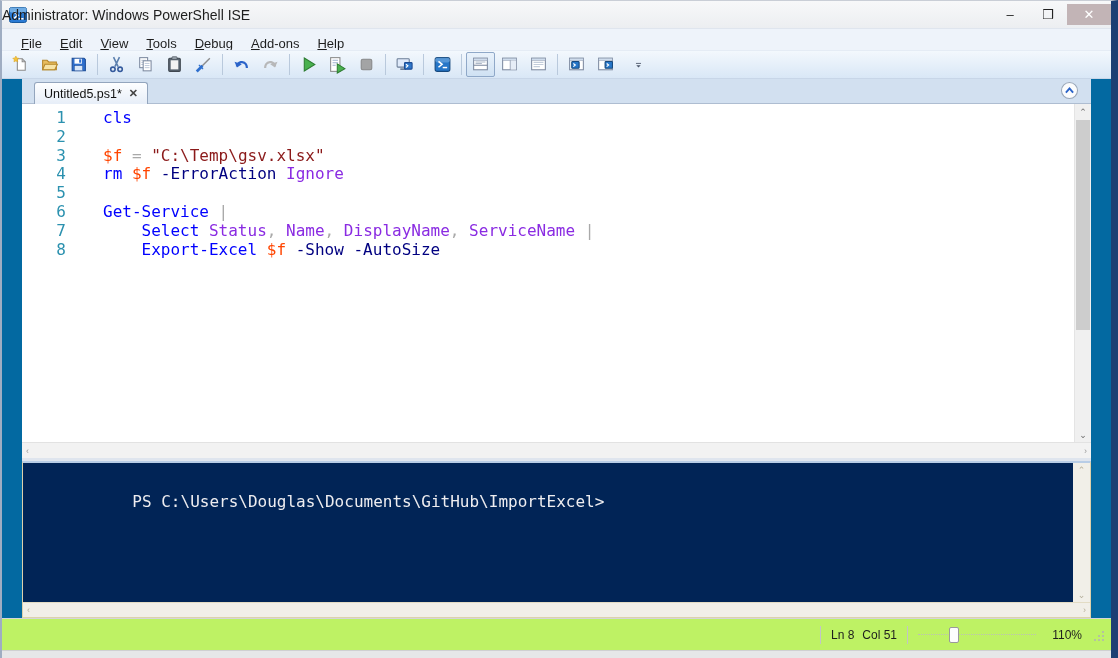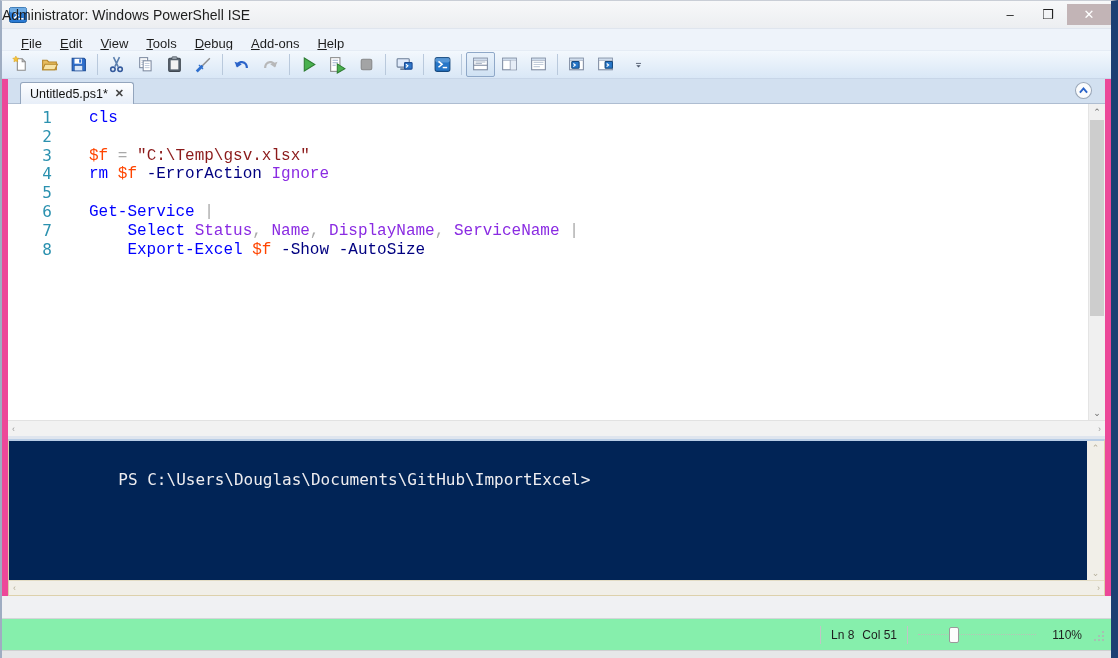--- a/index.html
+++ b/index.html
@@ -25,56 +25,56 @@
   
   .toolbar { height:29px; background:linear-gradient(#f3f8fd,#d9e7f6); border-top:1px solid #e5ecf5;
              border-bottom:1px solid #c8d6e8; display:flex; align-items:center; padding-left:4px; flex:0 0 auto; }
   .tb-btn { width:29px; height:25px; display:flex; align-items:center; justify-content:center; border:1px solid transparent; border-radius:2px; }
   .tb-btn svg { width:19px; height:19px; }
   .tb-btn.selected { border-color:#8fa8c8; background:linear-gradient(#e9f2fb,#cfe1f3); }
   .tb-btn.disabled { opacity:.9; }
   .tb-sep { width:1px; height:21px; background:#b9c9dc; margin:0 4px; }
   .tb-overflow { margin-left:4px; display:flex; align-items:center; }
   
-  .main { flex:1 1 auto; display:flex; flex-direction:column; background:#ec4899; padding:0 6px; min-height:0; }
+  .main { flex:1 1 auto; display:flex; flex-direction:column; background:#0369a1; padding:0 20px; min-height:0; }
   .tabstrip { height:25px; background:#d2e0f0; display:flex; align-items:flex-end; position:relative;
               border-bottom:1px solid #aebdd1; flex:0 0 auto; }
   .tab { margin-left:12px; height:22px; display:flex; align-items:center; gap:7px; padding:0 9px;
          background:linear-gradient(#fdfeff,#e7eef8); border:1px solid #93a5bd; border-bottom:none;
          border-radius:3px 3px 0 0; margin-bottom:-1px; font-size:12.5px; color:#111; }
   .tab-close { font-size:11px; font-weight:bold; color:#444; }
   .pane-toggle { position:absolute; right:12px; top:2px; width:19px; height:19px; }
   
   .editor-region { flex:1 1 auto; display:flex; flex-direction:column; min-height:0; background:#fff; }
   .editor-body { flex:1 1 auto; display:flex; min-height:0; }
   .code-area { flex:1 1 auto; overflow:hidden; padding-top:5px;
                font-family:"DejaVu Sans Mono","Liberation Mono",monospace; font-size:16px; line-height:18.8px; }
   .code-row { display:flex; white-space:pre; }
   .ln { flex:0 0 44px; text-align:right; }
-  .code-line { margin-left:37px; color:#000;font-family:Liberation Mono, monospace; }
+  .code-line { margin-left:37px; color:#000; }
   .vscroll { flex:0 0 17px; background:#f0f0f0; position:relative; border-left:1px solid #e4e4e4; }
   .vscroll .arr { height:15px; display:flex; align-items:center; justify-content:center; font-size:9px; color:#6a6a6a; }
   .vscroll .arr.down { position:absolute; bottom:0; left:0; right:0; }
   .vthumb { position:absolute; left:1px; right:1px; top:16px; height:62%; background:#cdcdcd; }
   .hscroll { flex:0 0 16px; background:#f2f2f2; border-top:1px solid #e2e2e2; display:flex; align-items:center;
              justify-content:space-between; padding:0 4px; font-size:9px; color:#9a9a9a; }
   .splitter { flex:0 0 3px; background:#dfe5ee; }
   
   .console-wrap { flex:0 0 157px; border:1px solid #ddd1ab; border-top:2px solid #b8cde6; display:flex;
                   flex-direction:column; background:#f1efe8; }
   .console-body { flex:1 1 auto; display:flex; min-height:0; }
   .console { flex:1 1 auto; background:#012456; color:#eeedf0; padding:10px 0 0 13px;
              font-family:"DejaVu Sans Mono","Liberation Mono",monospace; font-size:16px; white-space:pre; }
   .cvscroll { flex:0 0 17px; background:#f1efe8; display:flex; flex-direction:column; justify-content:space-between;
               align-items:center; font-size:9px; color:#b5ae99; padding:2px 0; }
   .chscroll { flex:0 0 15px; background:#f1efe8; border-top:1px solid #e3dcc4; display:flex; align-items:center;
               justify-content:space-between; padding:0 4px; font-size:9px; color:#b5ae99; }
   
-  .statusbar { flex:0 0 32px; background:#86efac; border-top:1px solid #d4d6d8; display:flex; align-items:center;
-               font-size:12px; color:#1e1e1e; padding-right:6px;margin-top:22px; }
+  .statusbar { flex:0 0 32px; background:#bef264; border-top:1px solid #d4d6d8; display:flex; align-items:center;
+               font-size:12px; color:#1e1e1e; padding-right:6px; }
   .sb-right { margin-left:auto; display:flex; align-items:center; gap:10px; }
   .sb-sep { width:1px; height:18px; background:#c2c4c6; }
   .sb-pos { display:flex; gap:8px; }
   .zoom-slider { width:118px; height:18px; position:relative; display:flex; align-items:center; }
   .zoom-track { width:100%; border-top:1px dotted #bdbfb9; }
   .zoom-thumb { position:absolute; left:26%; top:1px; width:10px; height:16px; background:#fdfdfd;
                 border:1px solid #9a9a9a; border-radius:2px; }
   .zoom-pct { min-width:36px; text-align:right; }
   .grip { width:13px; height:13px; align-self:flex-end; margin-bottom:2px; }
   .bottomstrip { flex:0 0 8px; background:#e6e7e8; border-top:1px solid #cfd0d1; }

